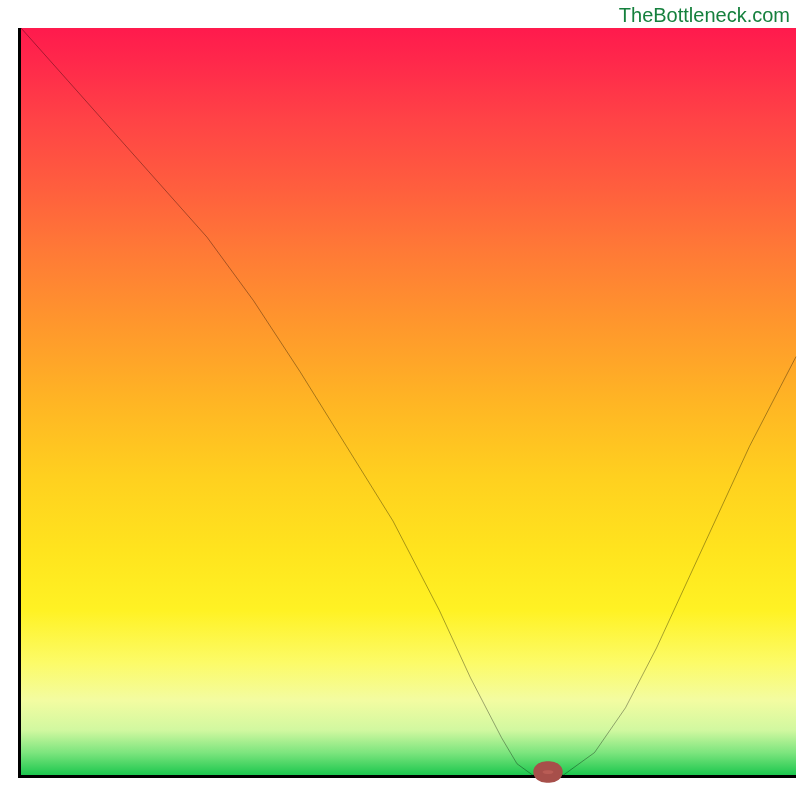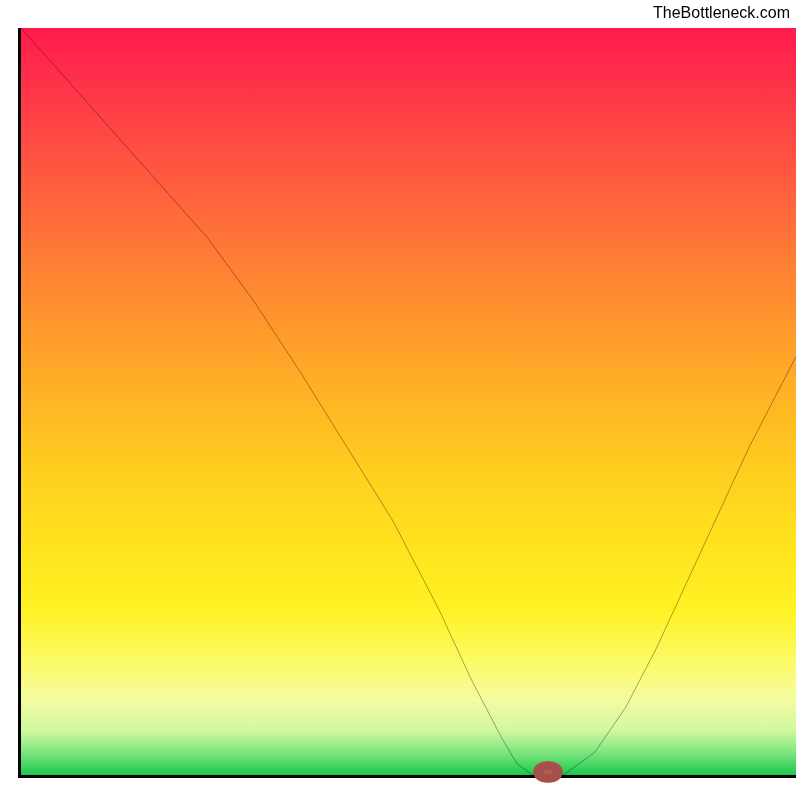--- a/index.html
+++ b/index.html
@@ -8,22 +8,22 @@
     height: 800px;
     background: #ffffff;
     position: relative;
     font-family: Arial, Helvetica, sans-serif;
     overflow: hidden;
   }
   .watermark {
     position: absolute;
     top: 4px;
     right: 10px;
-    font-size: 16px;
-    color: #000000;
+    font-size: 20px;
+    color: #15803d;
     font-weight: 500;
     z-index: 5;
   }
   .plot-area {
     position: absolute;
     left: 18px;
     right: 4px;
     top: 28px;
     bottom: 22px;
     border-left: 3px solid #000;

